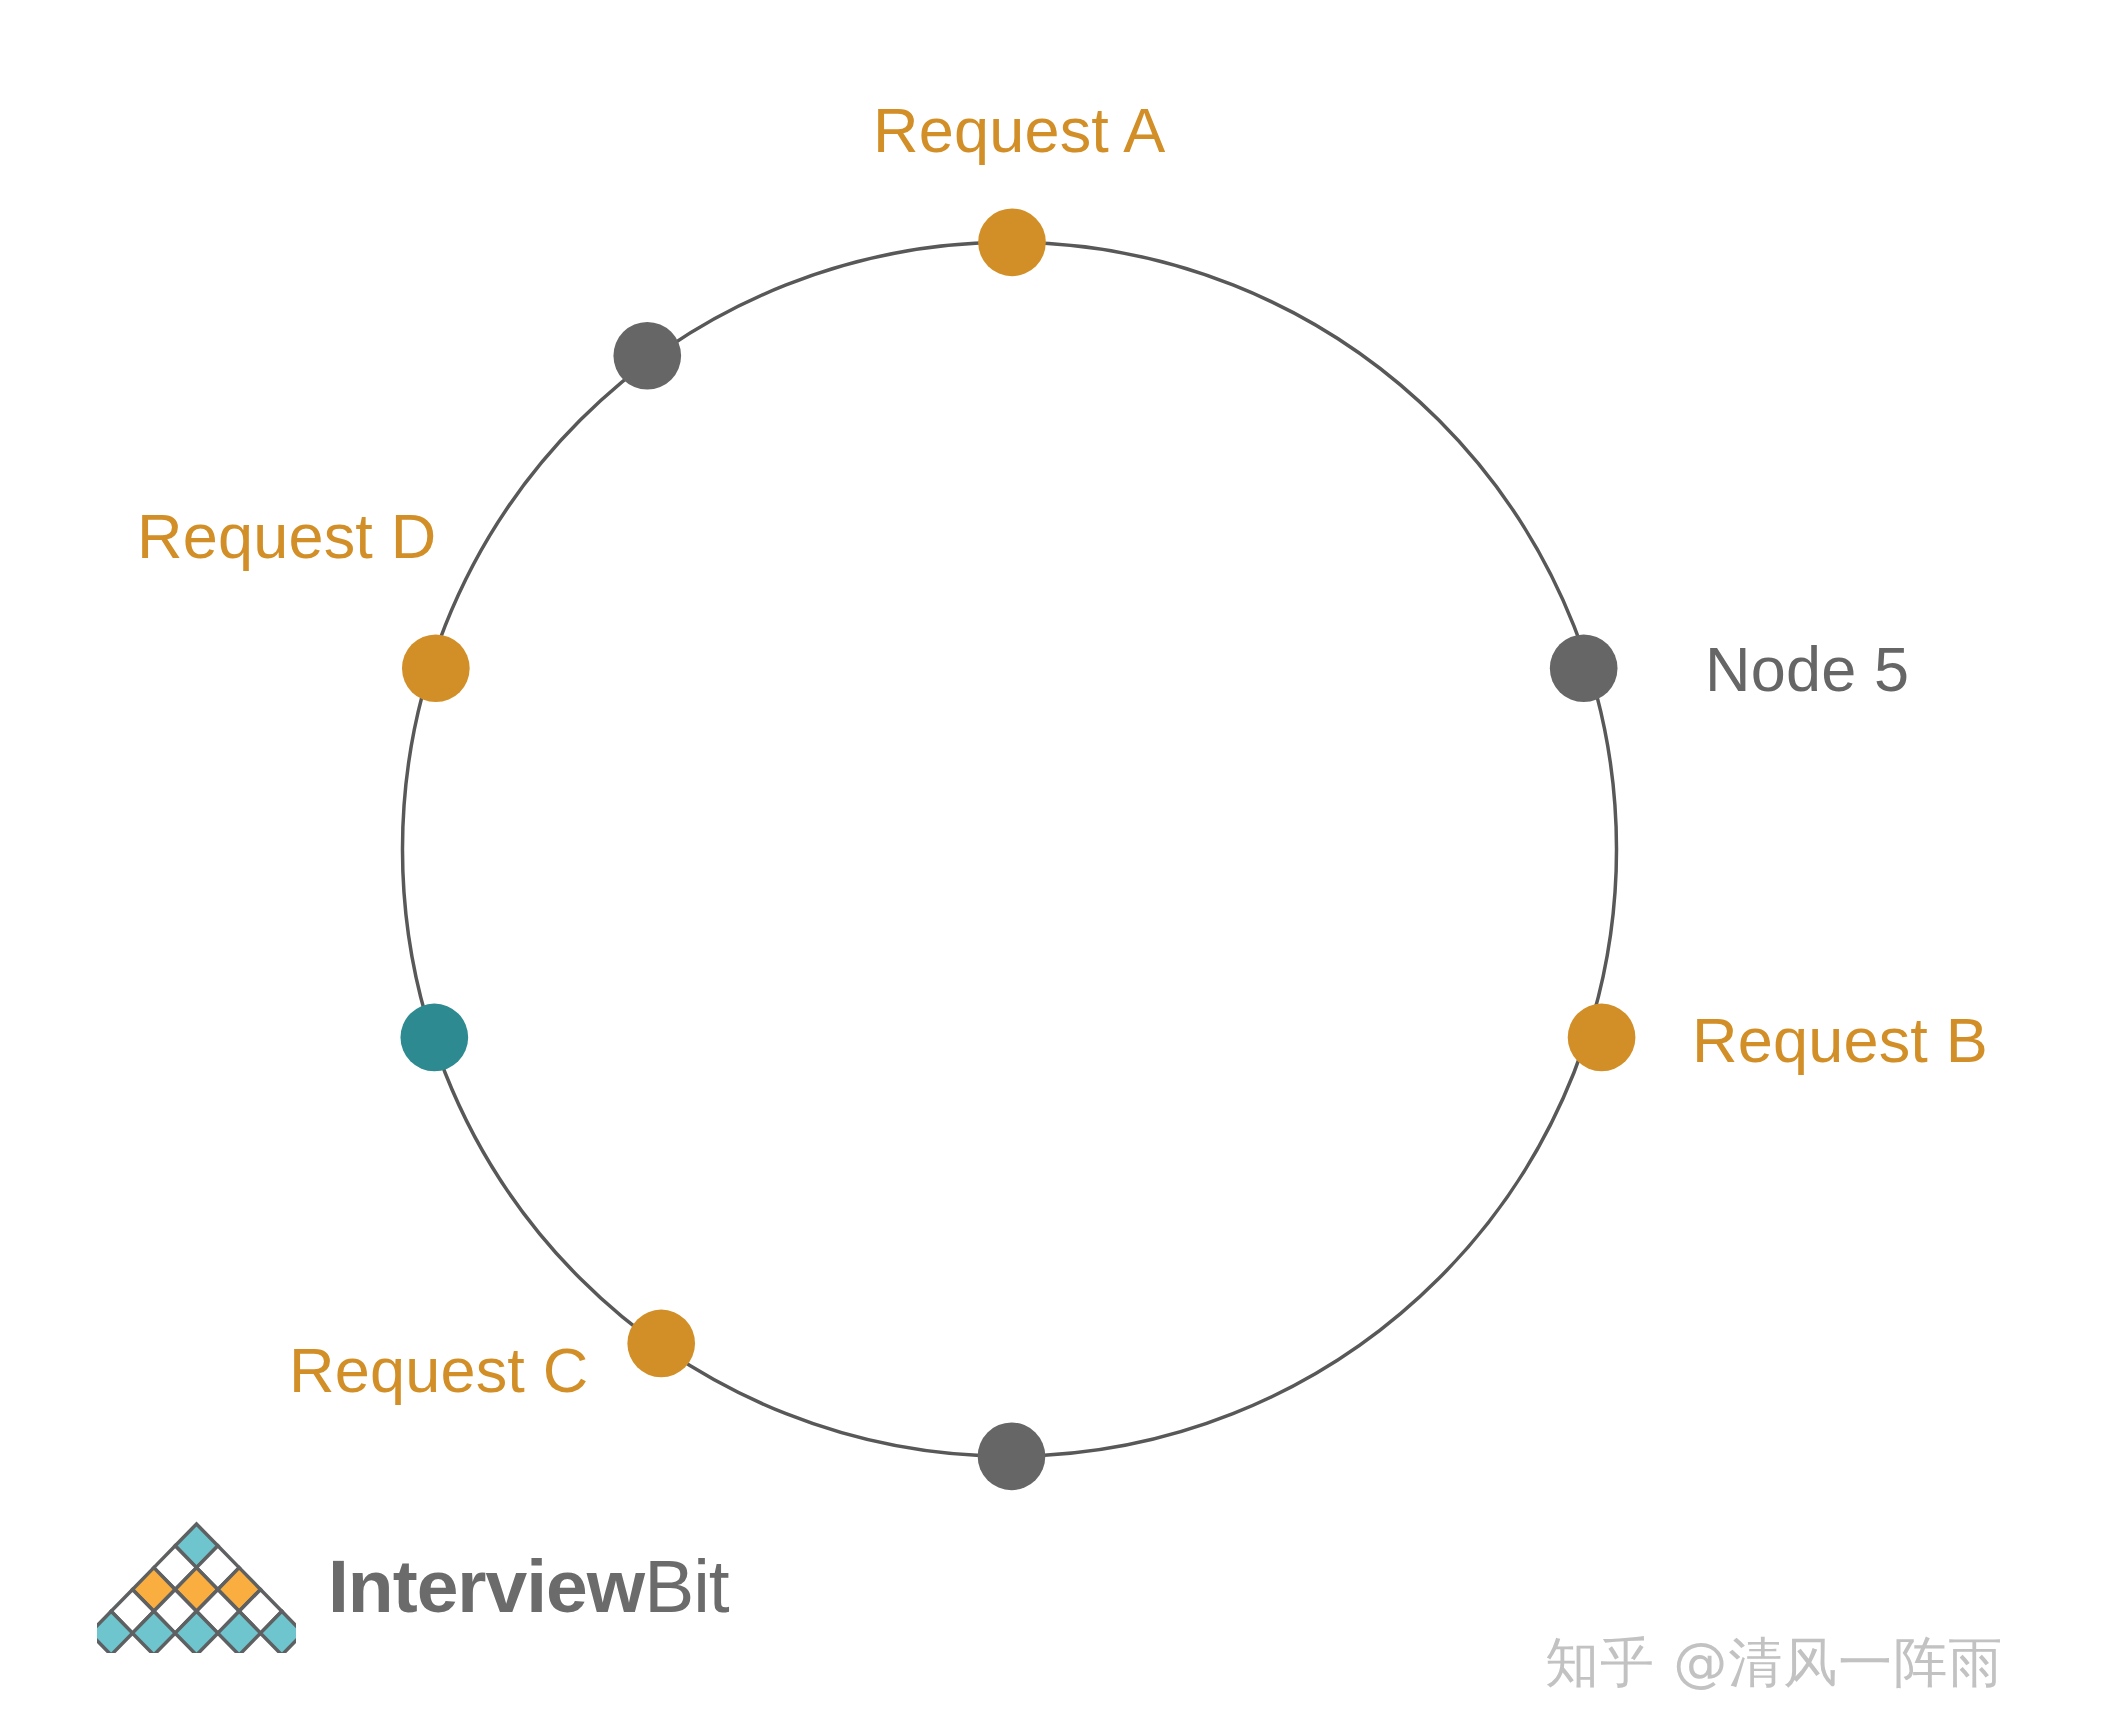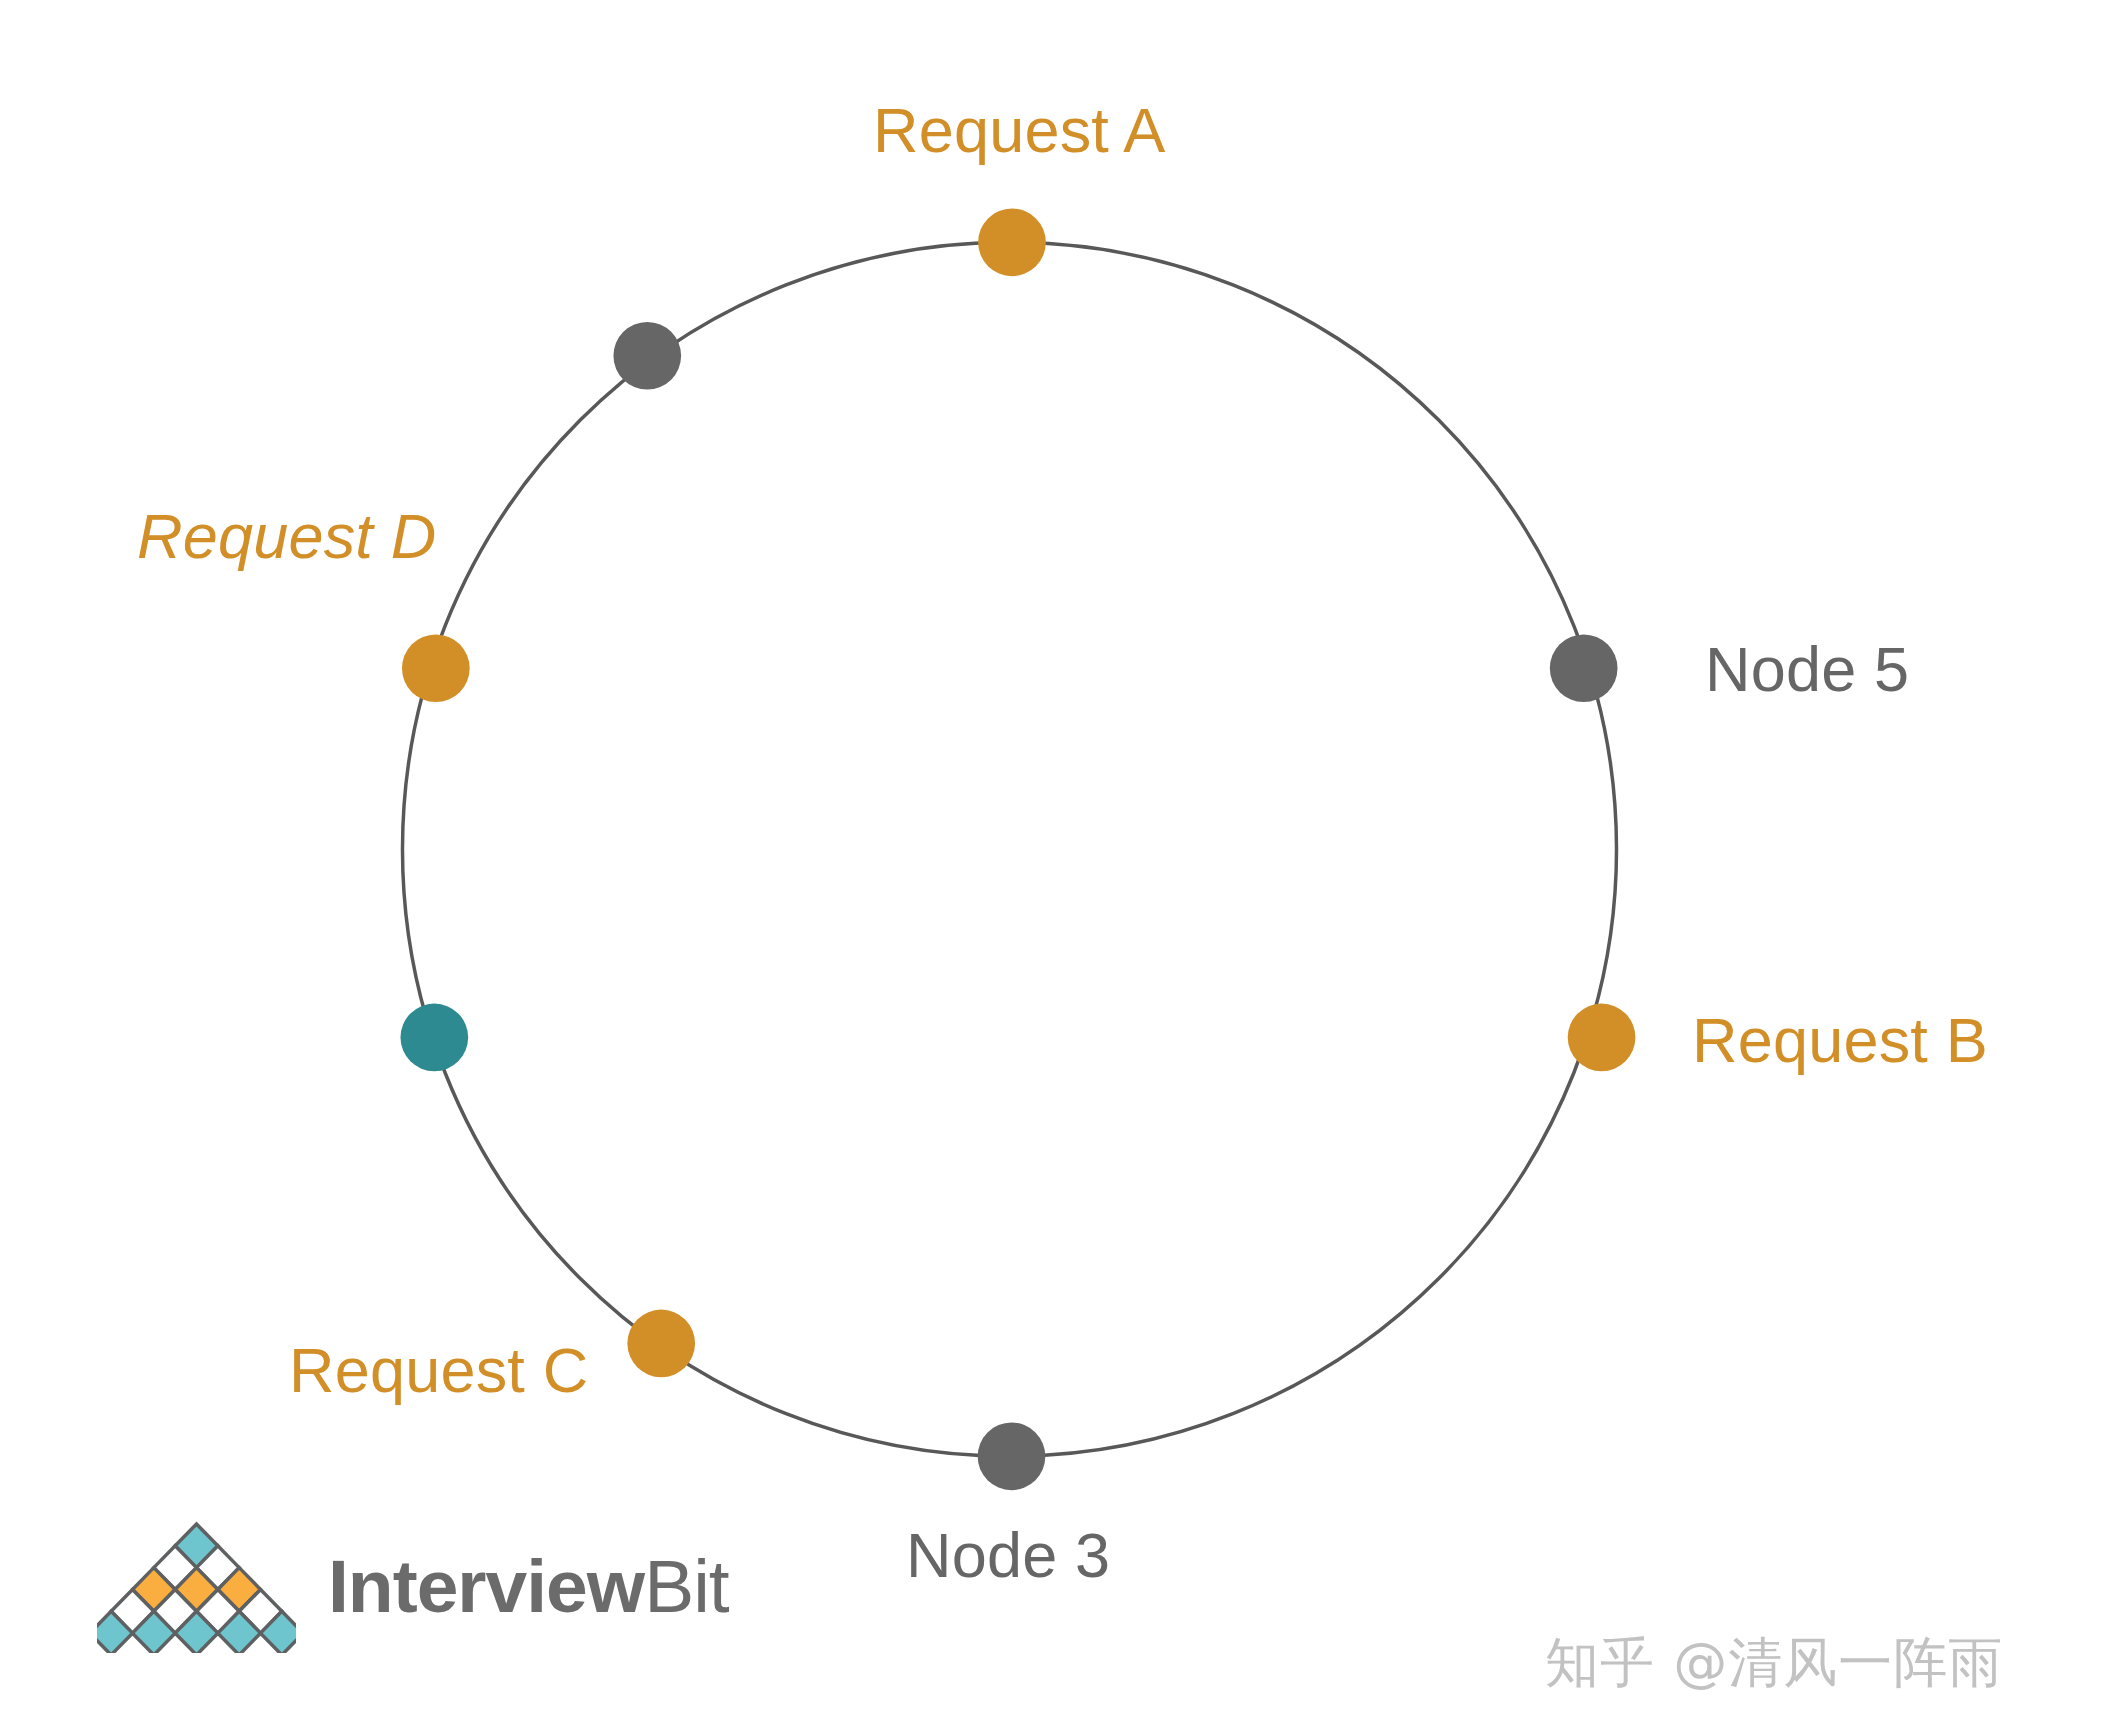--- a/index.html
+++ b/index.html
@@ -32,21 +32,21 @@
     font-weight: 400;
     letter-spacing: 0.2px;
   }
   .lbl-node   { color: #666666; }
   .lbl-req    { color: #D28F28; }
   .lbl-new    { color: #2D8A90; }
 
   
   .pos-request-a { left: 873px; top: 93px;  font-size: 63px; }
   .pos-node-1    { left: 398px;  top: 233px;  font-size: 63px; }
-  .pos-request-d { left: 137px;  top: 499px; font-size: 63px; font-style: italic; }
+  .pos-request-d { left: 137px;  top: 499px; font-size: 63px; }
   .pos-new-node4 { left: 164px;  top: 973px; font-size: 63px; text-align: right; width: 199px; }
   .pos-request-c { left: 289px;  top: 1309px; font-size: 63px; margin-top: 24px; }
   .pos-node-3    { left: 906px; top: 1518px; font-size: 63px; }
   .pos-node-2    { left: 1705px; top: 632px; font-size: 63px; }
   .pos-request-b { left: 1692px; top: 1003px; font-size: 63px; }
 
   
   #logo {
     position: absolute;
     left: 97px;
@@ -97,21 +97,20 @@
   </svg>
 
   <div class="ring-label lbl-req  pos-request-a">Request A</div>
 
 
   <div class="ring-label lbl-req  pos-request-d">Request D</div>
 
 
   <div class="ring-label lbl-req  pos-request-c">Request C</div>
 
-  <div class="ring-label lbl-node pos-node-3">Node 3</div>
 
   <div class="ring-label lbl-node pos-node-2">Node 5</div>
 
   <div class="ring-label lbl-req  pos-request-b">Request B</div>
 
   <div id="logo">
     <svg id="logo-mark" viewBox="0 0 400 268">
       <g stroke="#5E6062" stroke-width="7" stroke-linejoin="miter">
 
         <polygon points="200,8 243,52 200,96 157,52" fill="#6EC5CE"></polygon>

